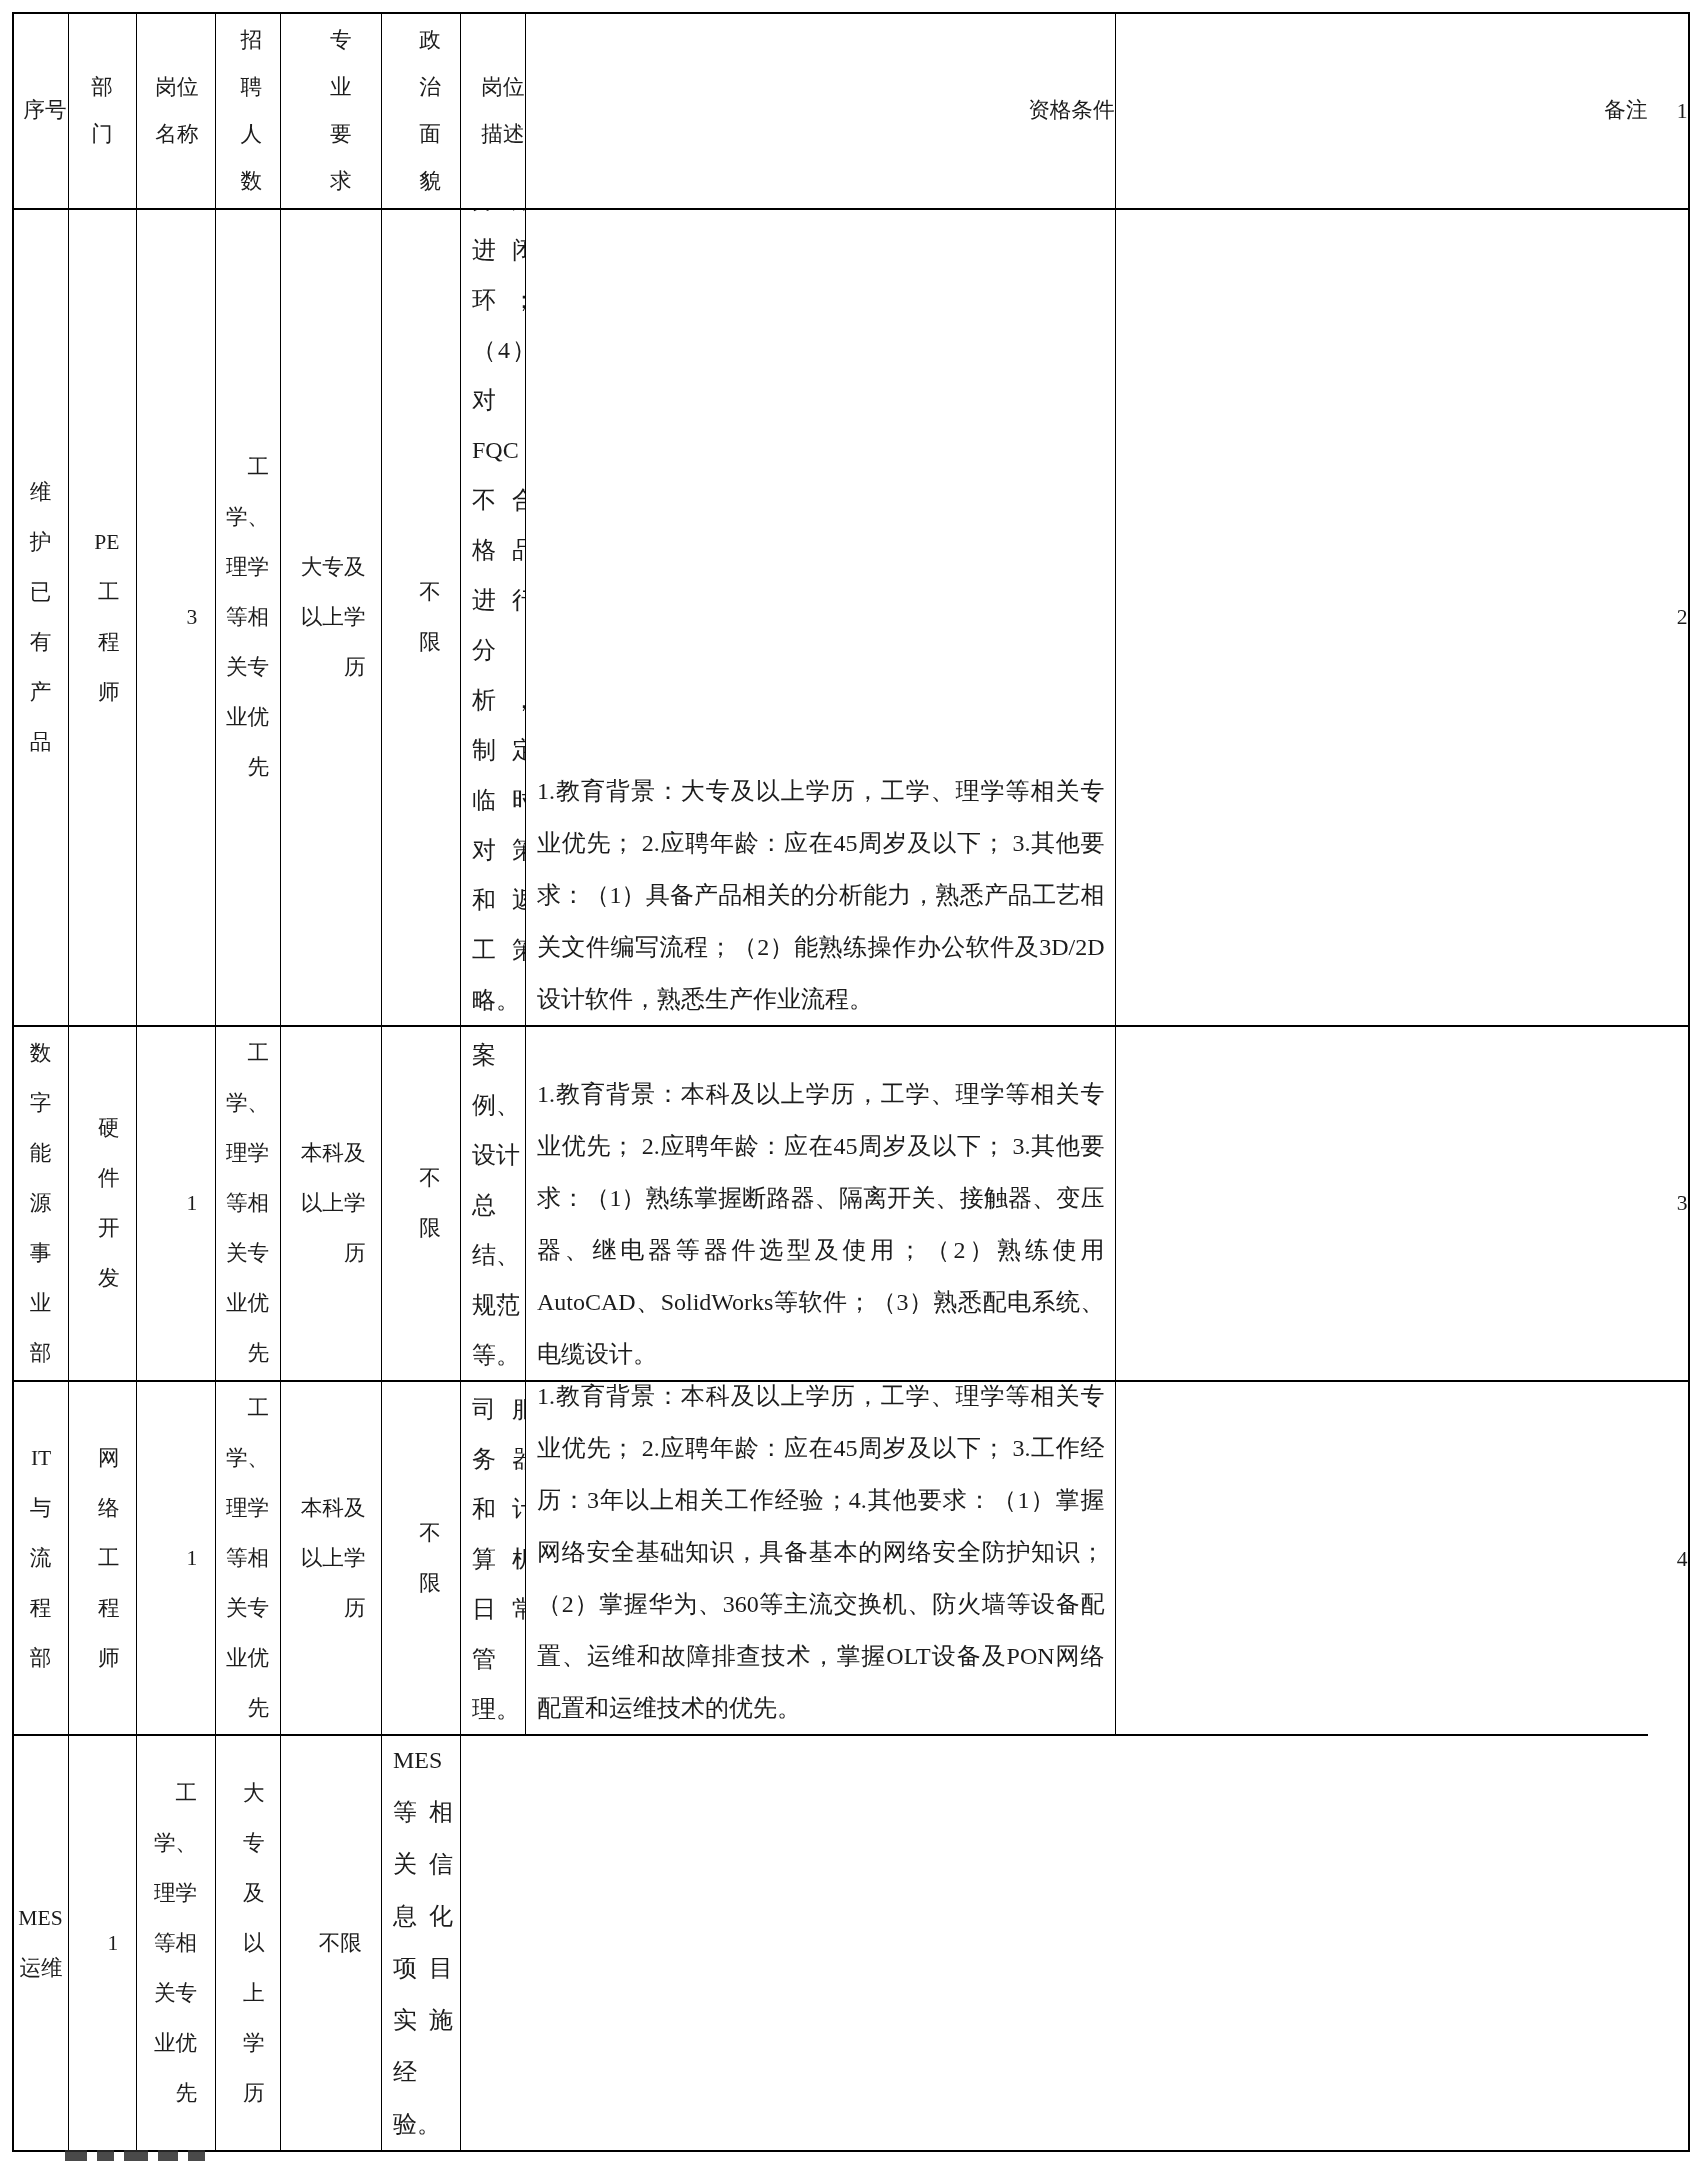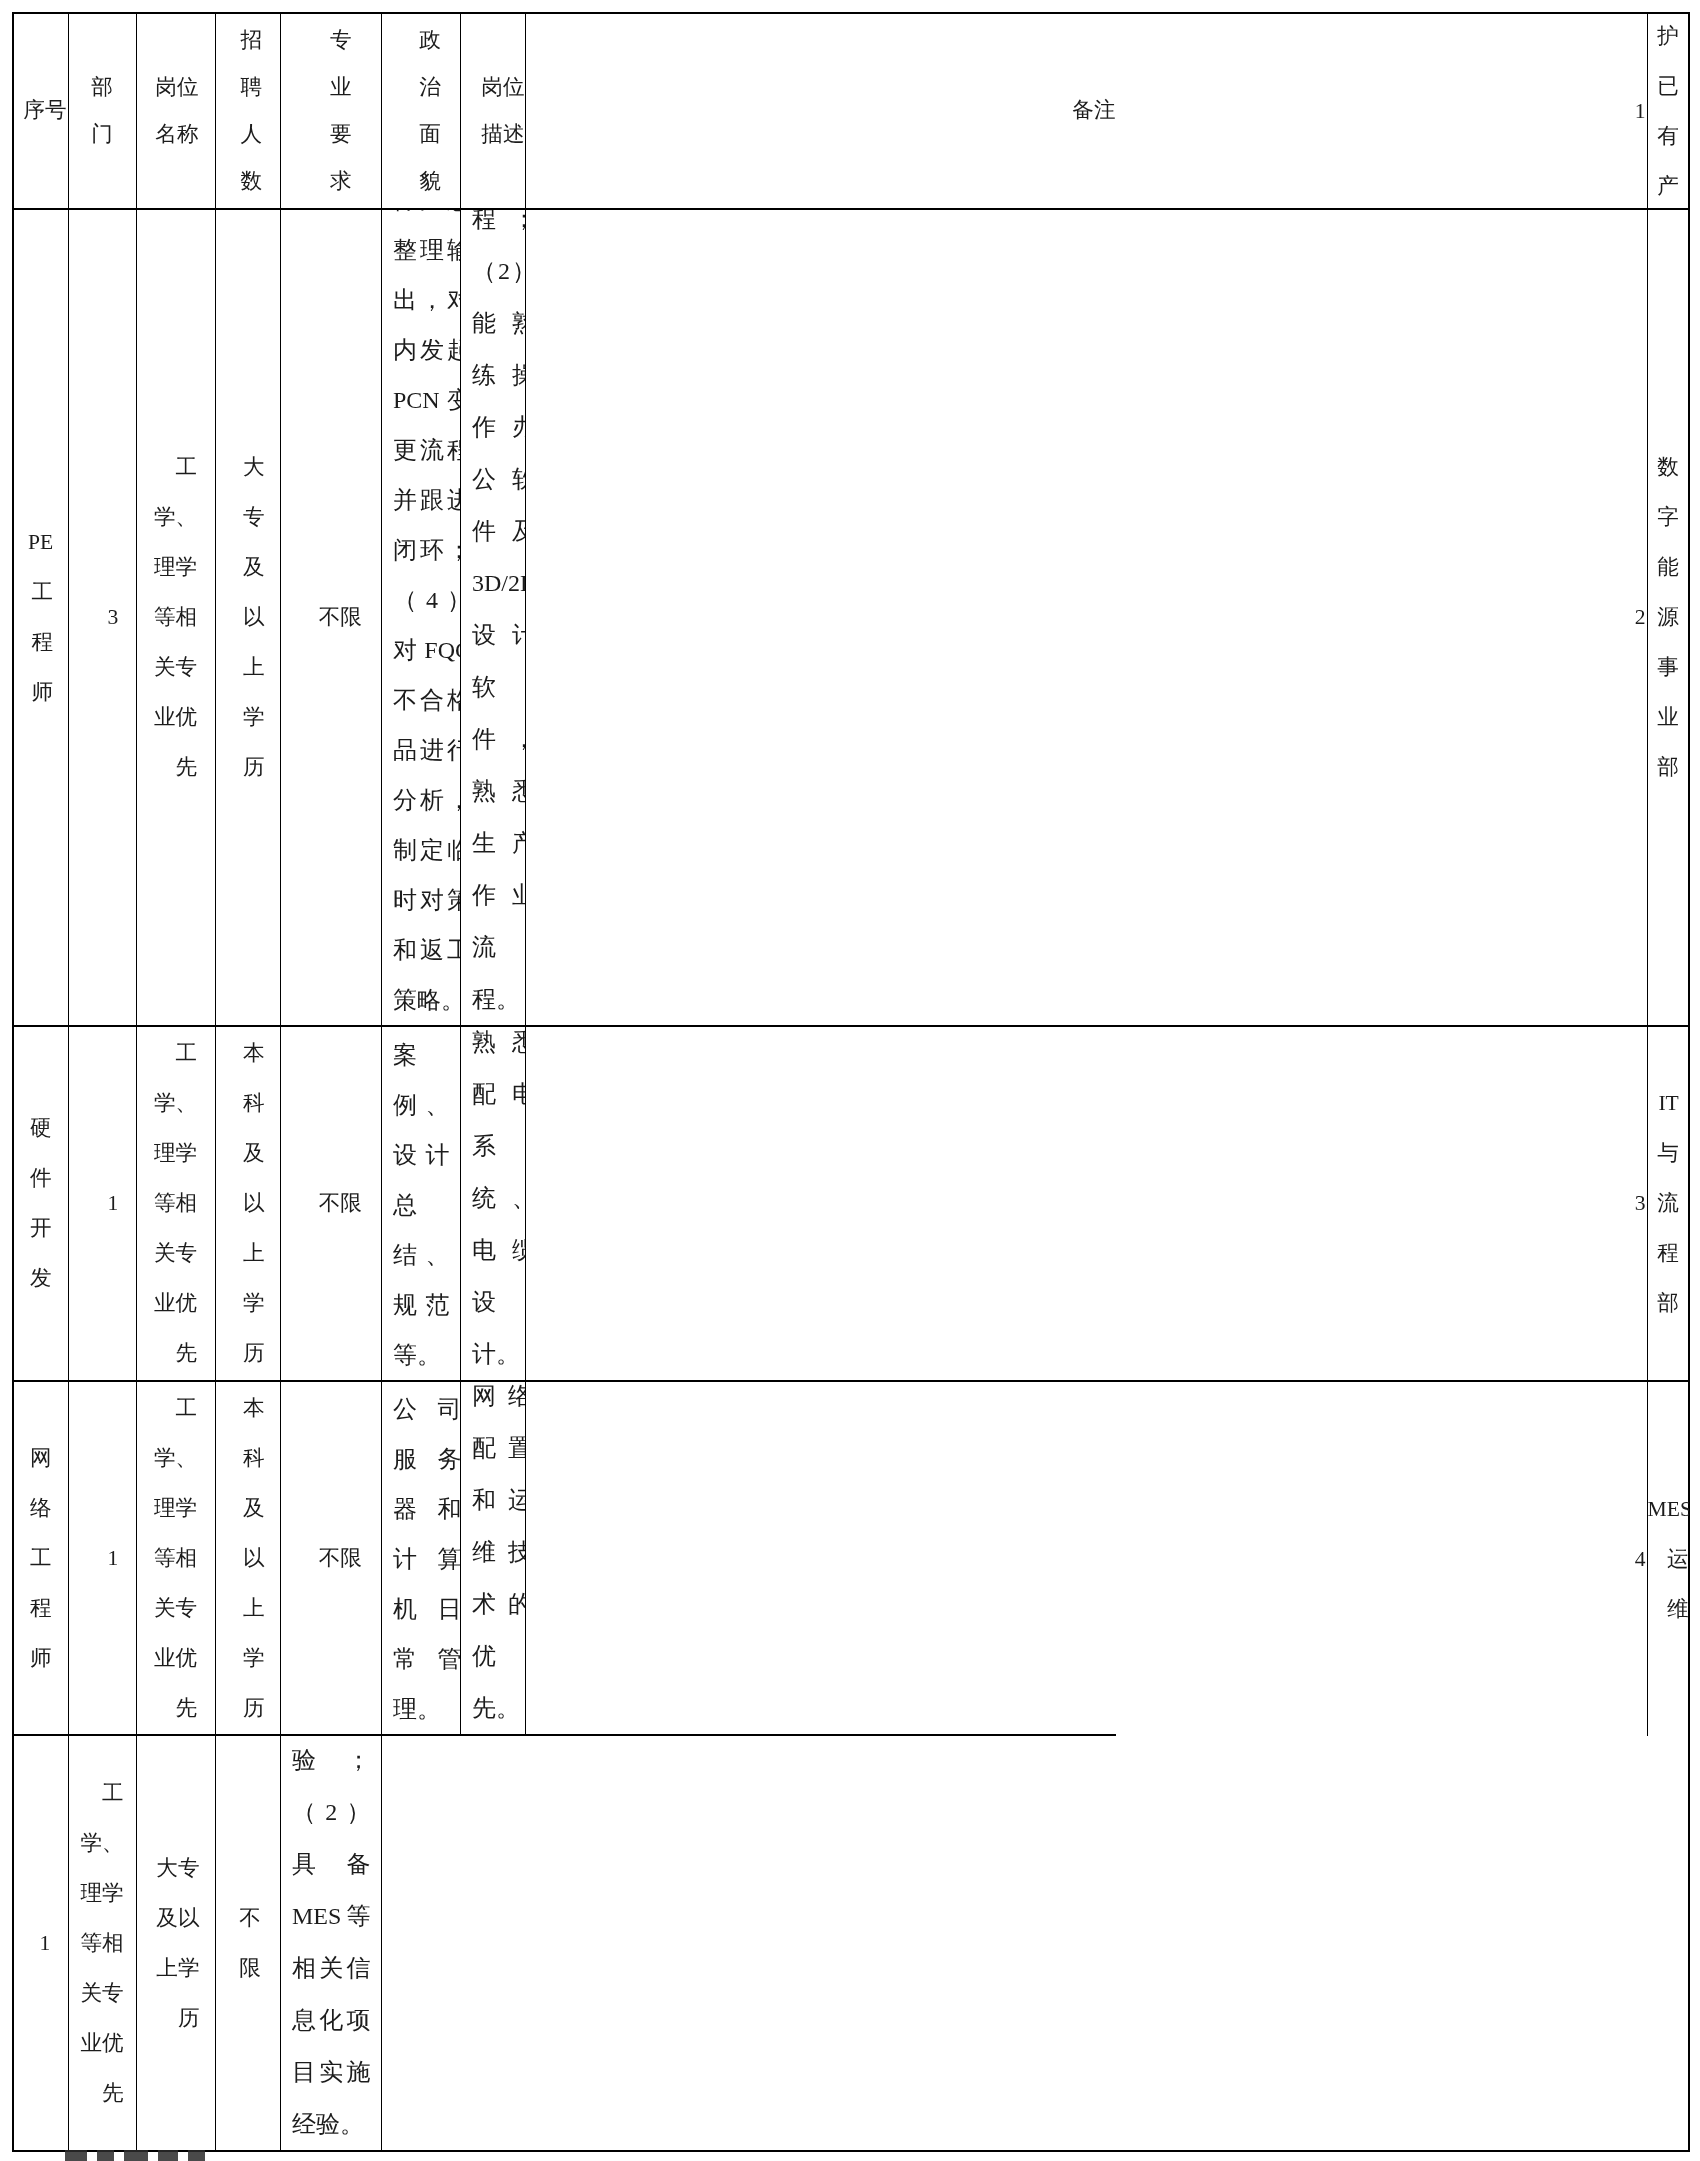--- a/index.html
+++ b/index.html
@@ -79,20 +79,23 @@
     </div>
   <div class="cell header major">
       <span class="wrap">专业要求</span>
     </div>
   <div class="cell header pol hdr-narrow">
       <span class="wrap">政治面貌</span>
     </div>
   <div class="cell header">
       <span class="wrap">岗位描述</span>
     </div>
+  <div class="cell header">
+      <span class="wrap">资格条件</span>
+    </div>
   <div class="cell header last-col">
       <span class="wrap">备注</span>
     </div>
 
   <div class="cell seq">
       <span class="wrap">1</span>
     </div>
   <div class="cell dept">
       <span class="wrap">维护已有产品</span>
     </div>

